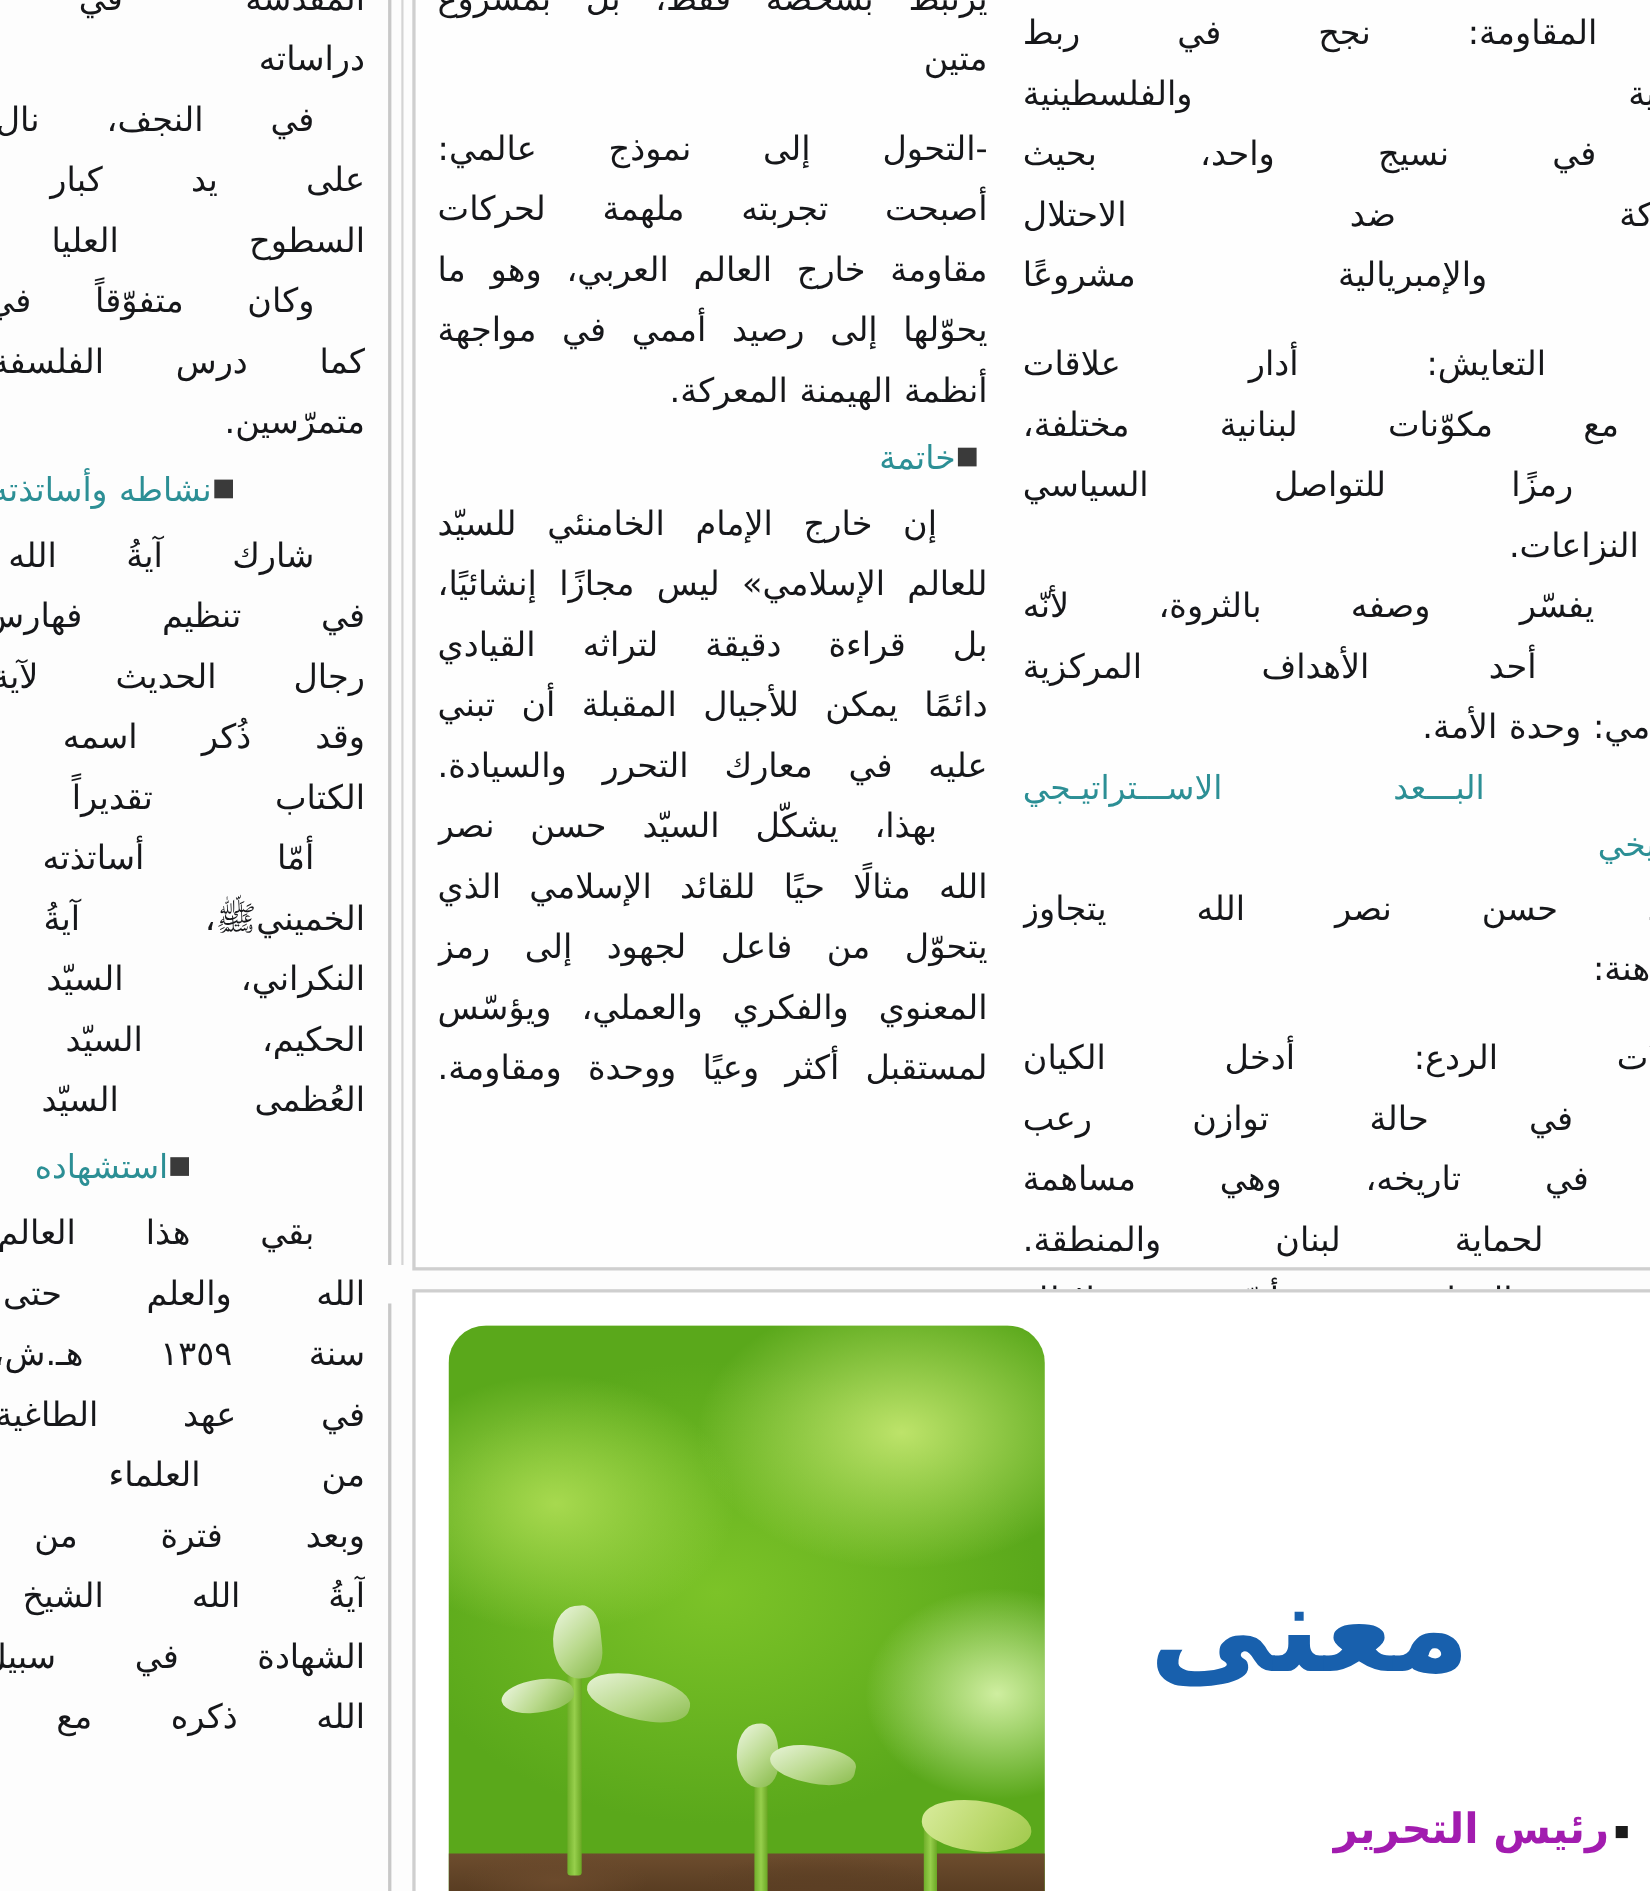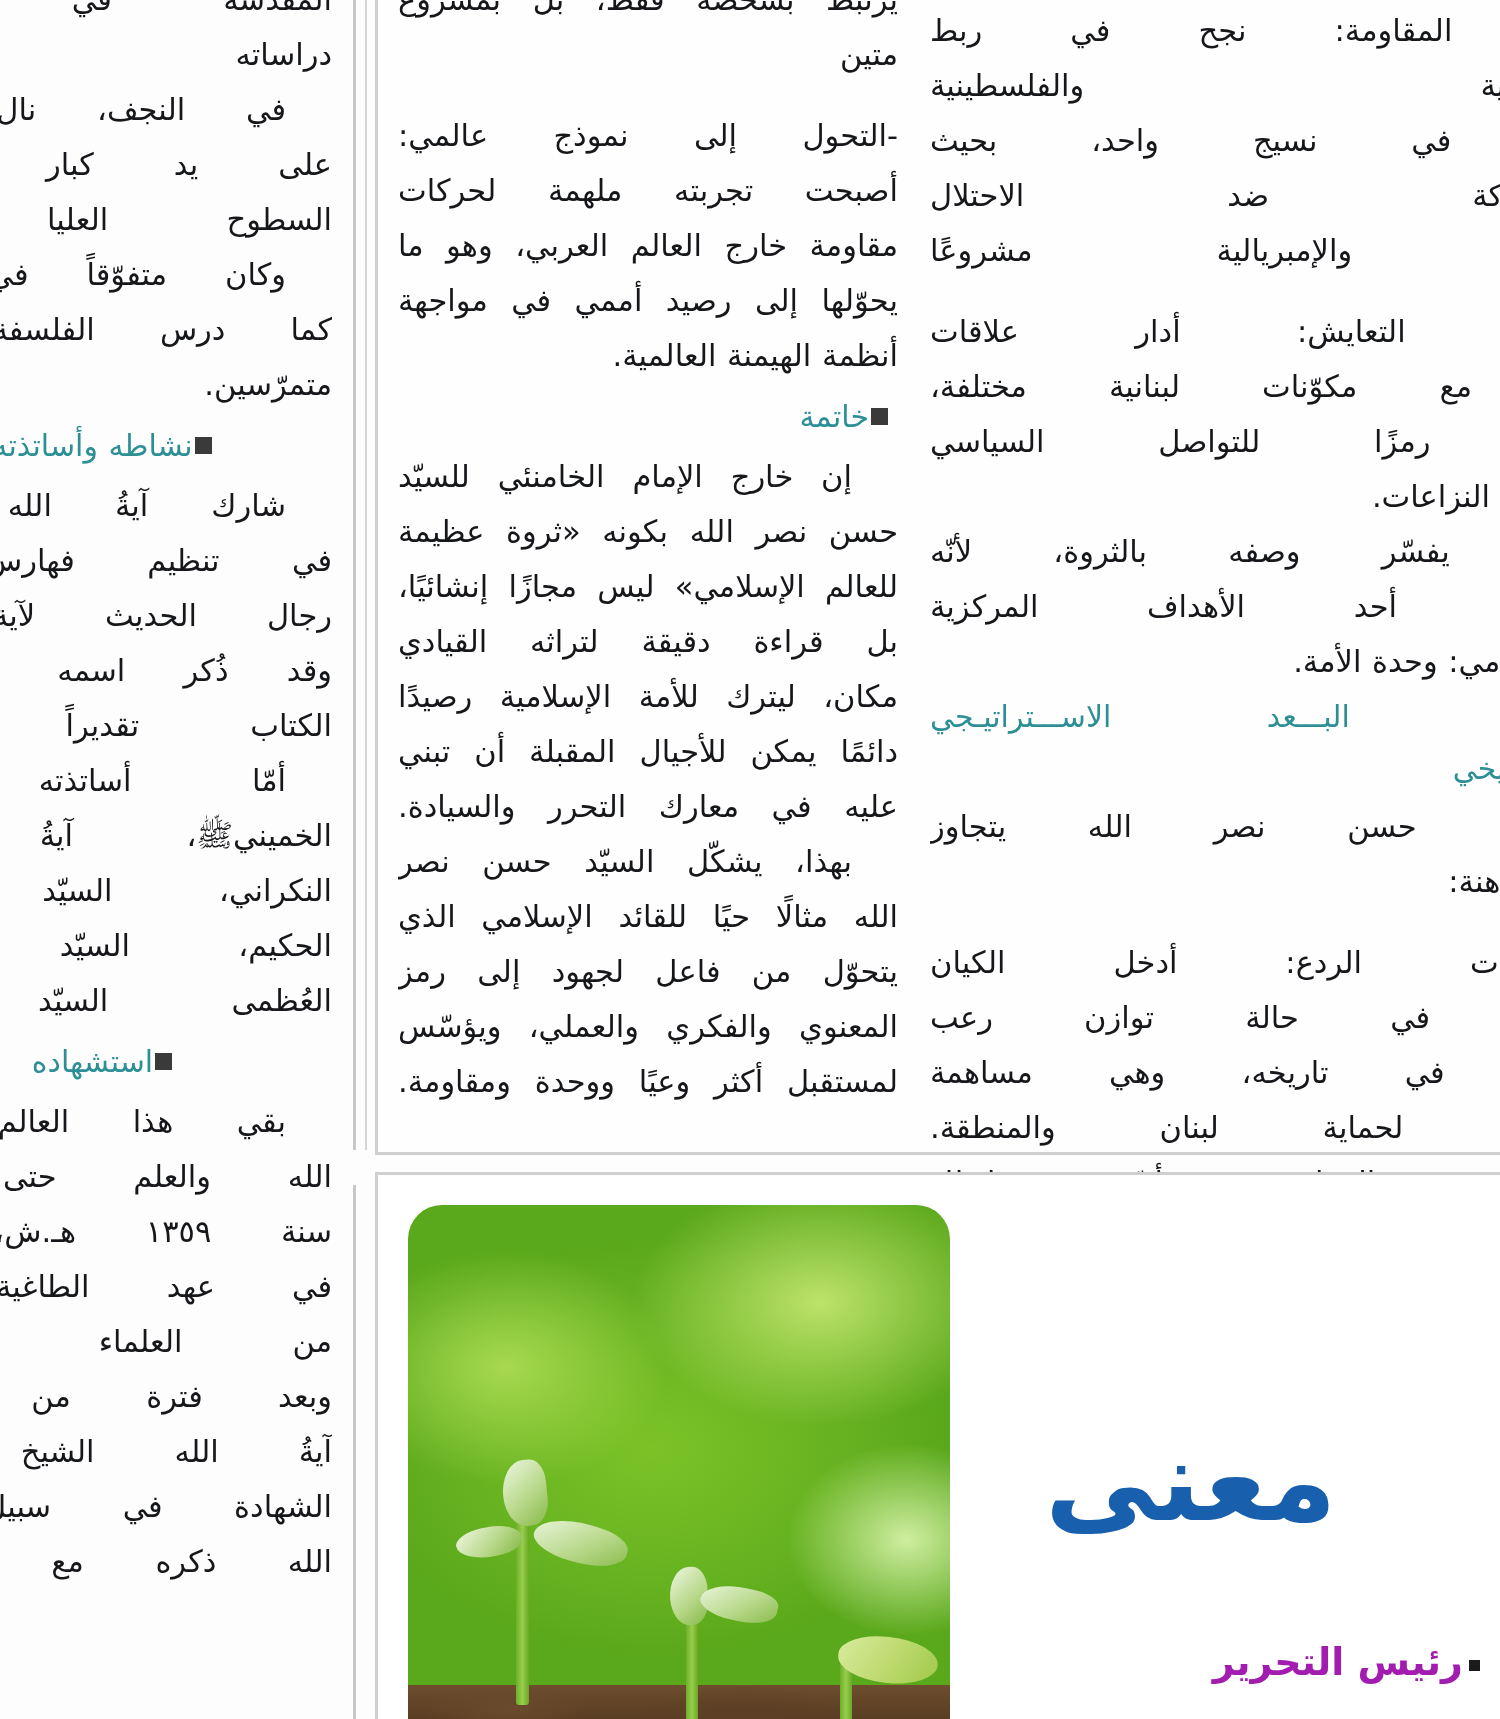--- a/index.html
+++ b/index.html
@@ -181,31 +181,29 @@
   </div>
 
   <div class="col" style="left:398px;top:-28px;width:500px;">
     <p>يرتبط بشخصه فقط، بل بمشروع</p>
     <p style="text-align-last:right;">متين</p>
 
     <p class="gap">-التحول إلى نموذج عالمي:</p>
     <p>أصبحت تجربته ملهمة لحركات</p>
     <p>مقاومة خارج العالم العربي، وهو ما</p>
     <p>يحوّلها إلى رصيد أممي في مواجهة</p>
-    <p style="text-align-last:right;">أنظمة الهيمنة العالمية.</p>
+    <p style="text-align-last:right;">أنظمة الهيمنة المعركة.</p>
 
     <div class="head" style="text-align:left;text-align-last:right;">
       <span class="bullet"></span><span>خاتمة</span>
     </div>
 
     <p class="indent">إن خارج الإمام الخامنئي للسيّد</p>
-    <p>حسن نصر الله بكونه «ثروة عظيمة</p>
     <p>للعالم الإسلامي» ليس مجازًا إنشائيًا،</p>
     <p>بل قراءة دقيقة لتراثه القيادي</p>
-    <p>مكان، ليترك للأمة الإسلامية رصيدًا</p>
     <p>دائمًا يمكن للأجيال المقبلة أن تبني</p>
     <p>عليه في معارك التحرر والسيادة.</p>
     <p class="indent">بهذا، يشكّل السيّد حسن نصر</p>
     <p>الله مثالًا حيًا للقائد الإسلامي الذي</p>
     <p>يتحوّل من فاعل لجهود إلى رمز</p>
     <p>المعنوي والفكري والعملي، ويؤسّس</p>
     <p>لمستقبل أكثر وعيًا ووحدة ومقاومة.</p>
   </div>
 
   <div class="col" style="left:930px;top:-52px;width:640px;">

